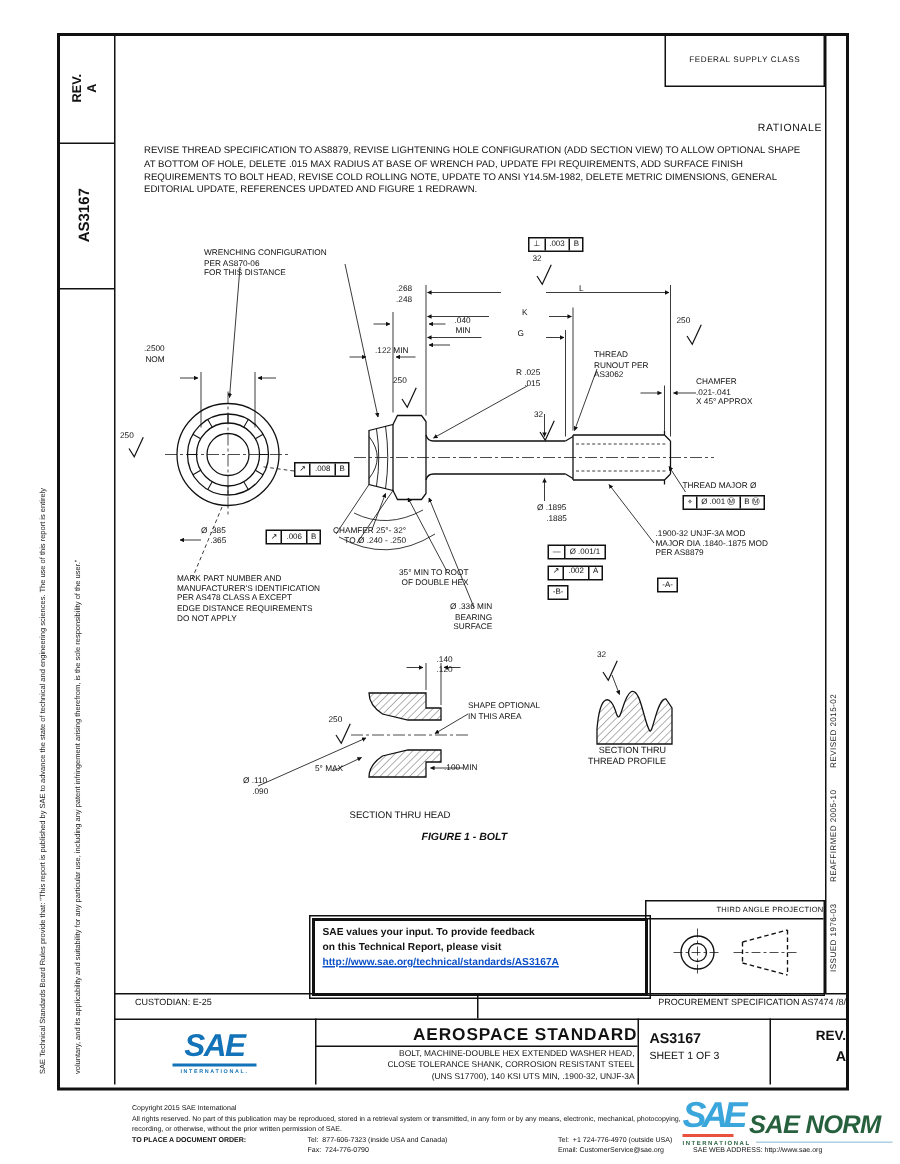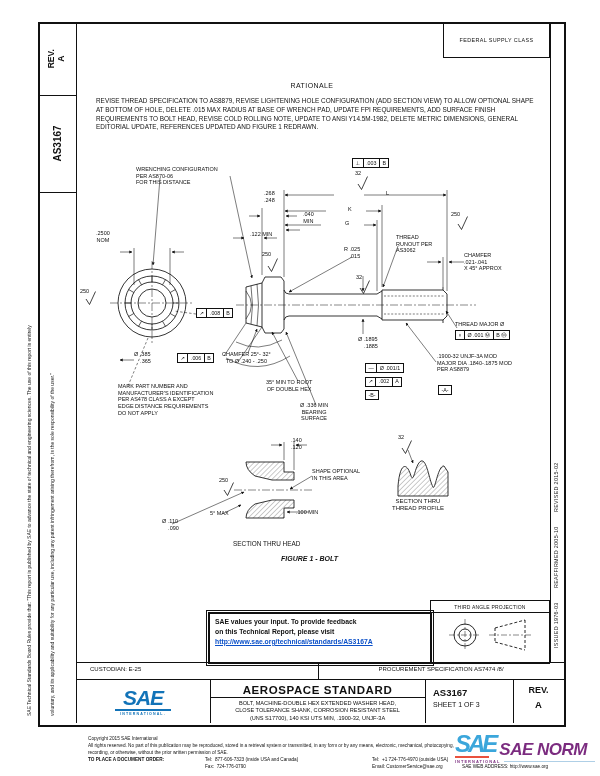--- a/index.html
+++ b/index.html
@@ -3,33 +3,33 @@
 <meta charset="utf-8">
 <style>
   html,body{margin:0;padding:0;background:#e8e8e8;}
   #page{position:relative;width:600px;height:776px;background:#ffffff;
         font-family:"Liberation Sans","DejaVu Sans",sans-serif;color:#111;overflow:hidden;}
   .abs{position:absolute;}
   .frame{position:absolute;border:2px solid #111;}
   .vline{position:absolute;width:0;border-left:1.2px solid #111;}
   .hline{position:absolute;height:0;border-top:1.2px solid #111;}
   .lbl{position:absolute;font-size:5.5px;line-height:1.22;white-space:pre;color:#111;}
-  .ctr{text-align:center;}
+  .ctr{text-align:right;}
   .rot{transform:rotate(-90deg);transform-origin:0 0;position:absolute;white-space:pre;}
   .fcf{position:absolute;display:inline-flex;border:0.9px solid #111;background:#fff;
        font-size:5.3px;line-height:1;}
   .fcf span{padding:1.5px 2.5px;border-right:0.9px solid #111;display:block;}
   .fcf span:last-child{border-right:none;}
   .datum{position:absolute;border:0.9px solid #111;font-size:5.3px;line-height:1;
          padding:1.5px 2.5px;background:#fff;}
   .boxtxt{position:absolute;display:flex;align-items:center;justify-content:center;}
   .big-title{font-weight:bold;font-size:11.5px;letter-spacing:0.6px;}
   .link{color:#0b50c8;text-decoration:underline;font-weight:bold;}
   .saelogo{color:#1273b8;font-weight:bold;font-style:italic;}
-  .wm{color:#701a75;font-weight:bold;font-style:italic;}
+  .wm{color:#14532d;font-weight:bold;font-style:italic;}
   svg{position:absolute;overflow:visible;}
 </style>
 </head>
 <body>
 
 <div id="page">
 
   <div class="rot" style="left:10px;top:716px;width:640px;font-size:5px;line-height:1.55;color:#222;">
     <div>SAE Technical Standards Board Rules provide that: "This report is published by SAE to advance the state of technical and engineering sciences. The use of this report is entirely</div>
     <div>voluntary, and its applicability and suitability for any particular use, including any patent infringement arising therefrom, is the sole responsibility of the user."</div>

